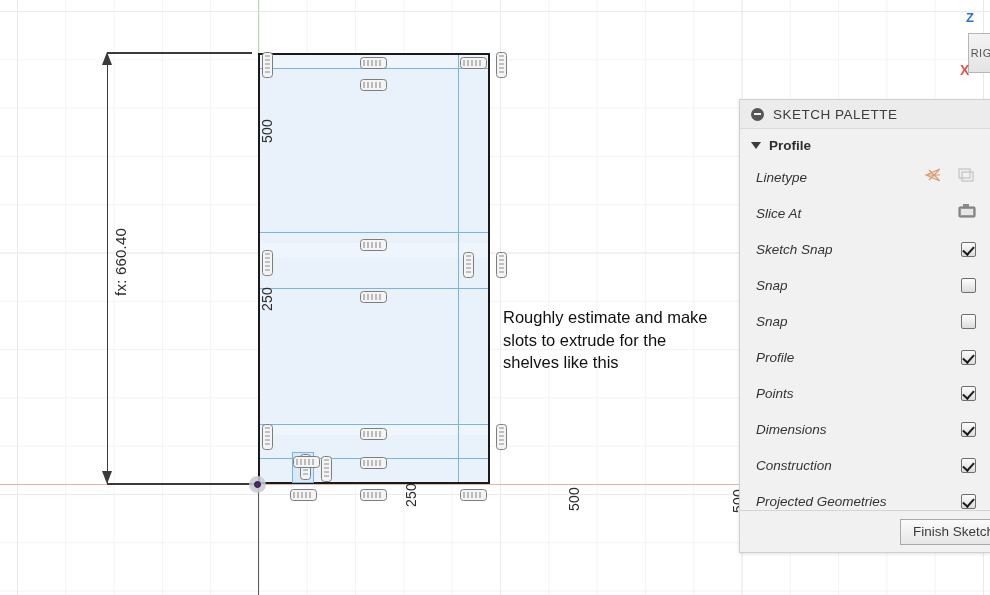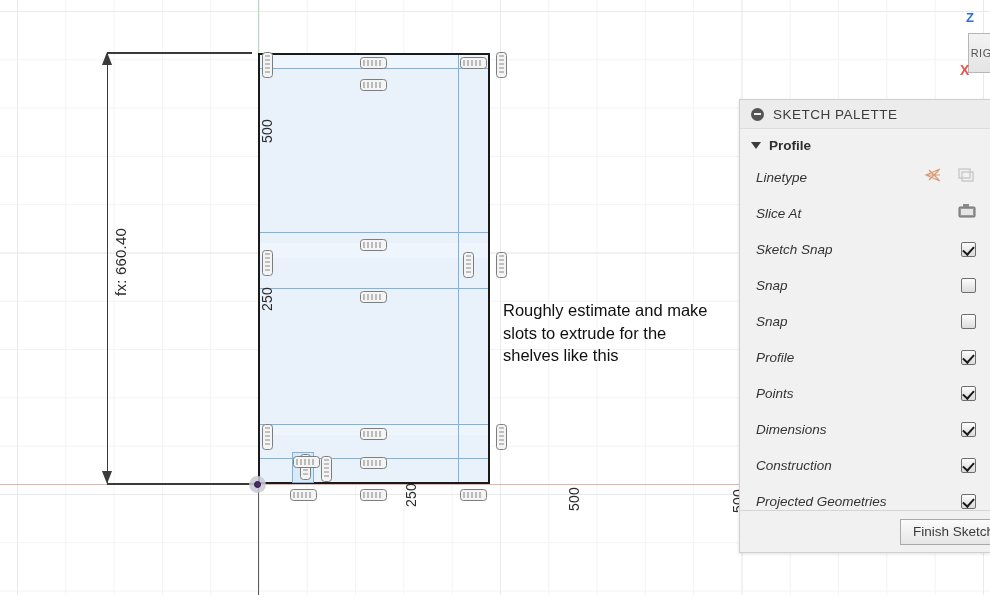--- a/index.html
+++ b/index.html
@@ -71,21 +71,21 @@
   .cg svg{display:block;}
 
   
   .origin{position:absolute;left:249px;top:476px;width:17px;height:17px;}
   .origin .halo{position:absolute;inset:0;border-radius:50%;background:#c9c9d2;opacity:.85;}
   .origin .dot{position:absolute;left:5px;top:5px;width:7px;height:7px;border-radius:50%;
      background:#4b2a6b;border:1px solid #2e1a45;box-sizing:border-box;}
 
   
   .annot{
-    position:absolute;left:503px;top:299px;width:215px;
+    position:absolute;left:503px;top:306px;width:215px;
     font-size:16.5px;line-height:22.5px;color:#101010;
   }
 
   
   .vc-box{position:absolute;left:968px;top:33px;width:40px;height:38px;
      background:linear-gradient(#f3f3f3,#e4e4e4);border:1px solid #b6b6b6;
      font-size:11px;color:#555;display:flex;align-items:center;justify-content:center;
      letter-spacing:.5px;}
   .vc-z{position:absolute;left:966px;top:10px;font-size:13px;color:#2d6fd4;font-weight:700;}
   .vc-x{position:absolute;left:960px;top:62px;font-size:14px;color:#e2554a;font-weight:700;}

